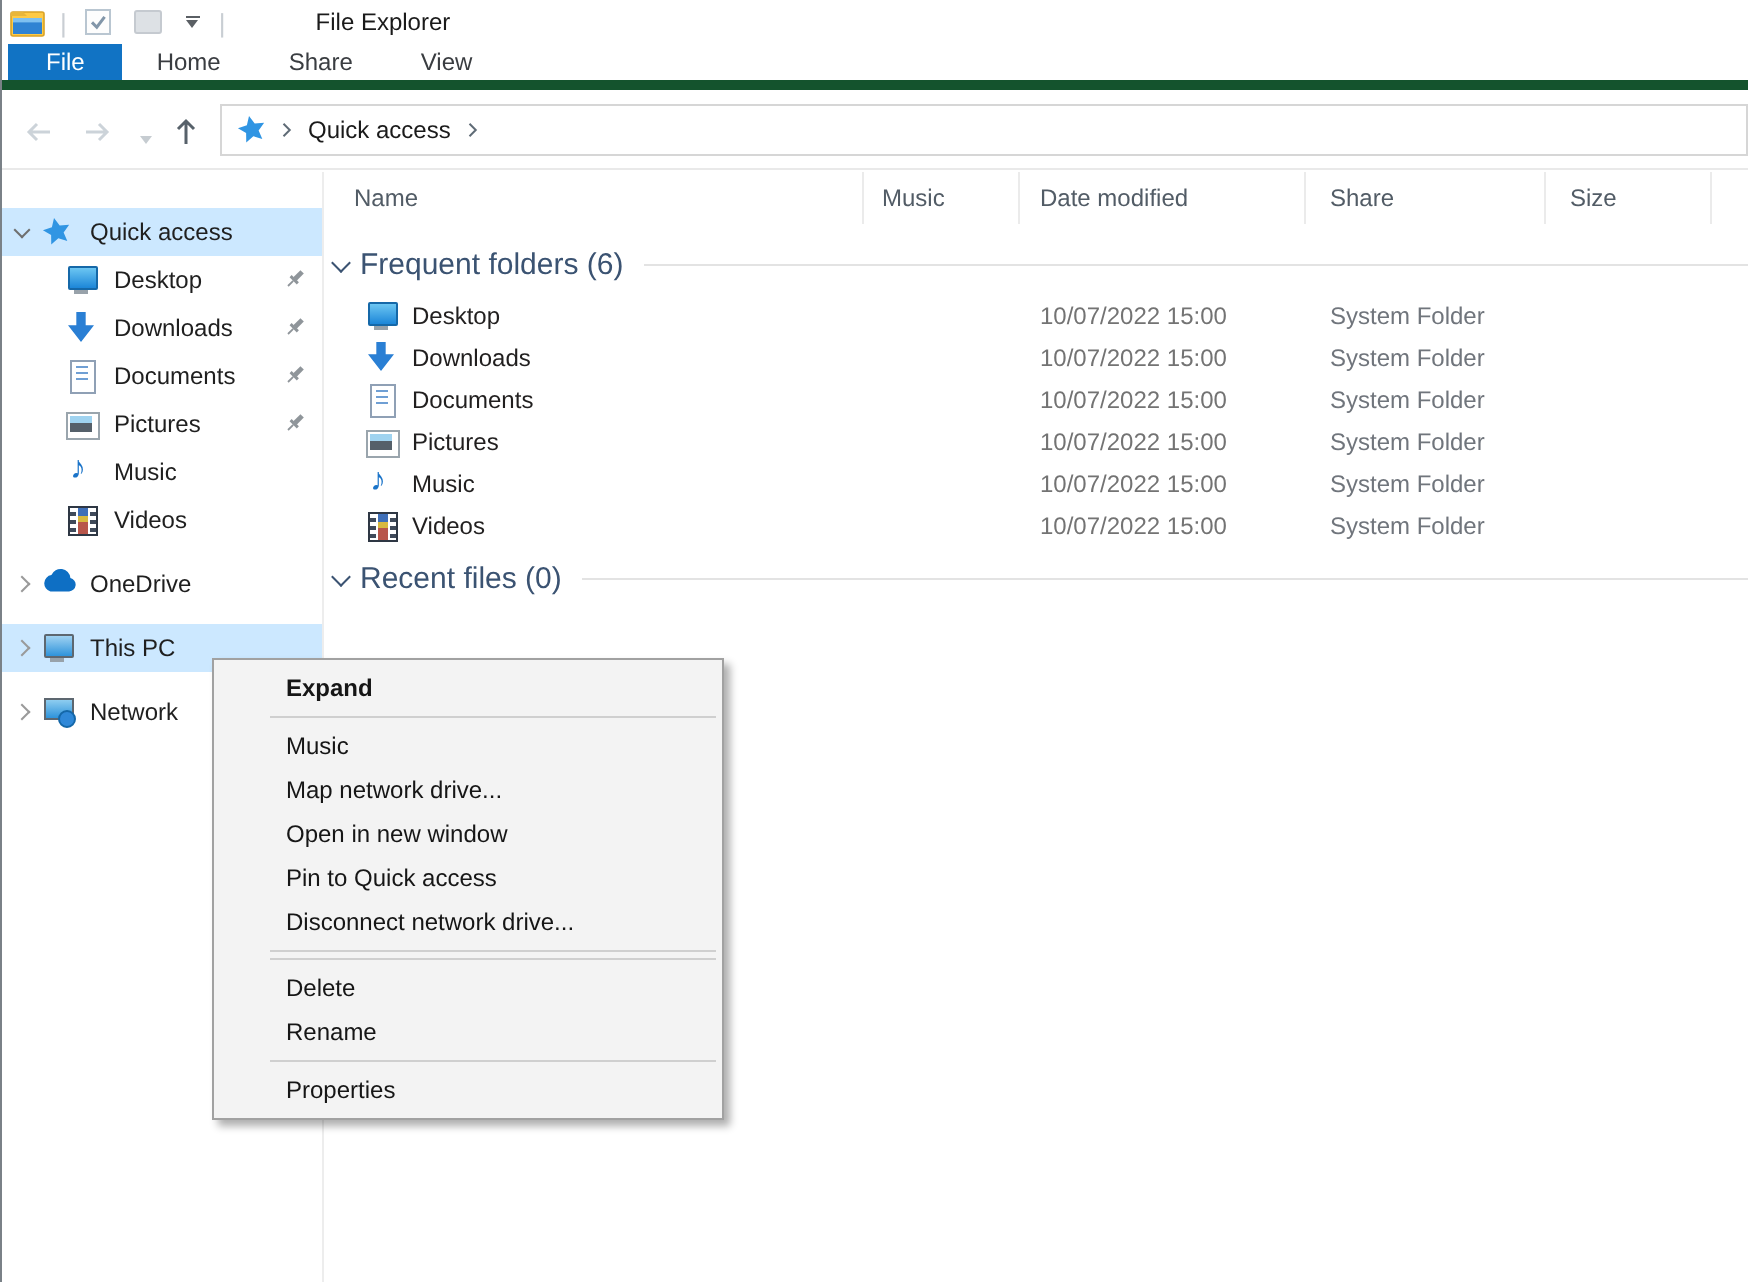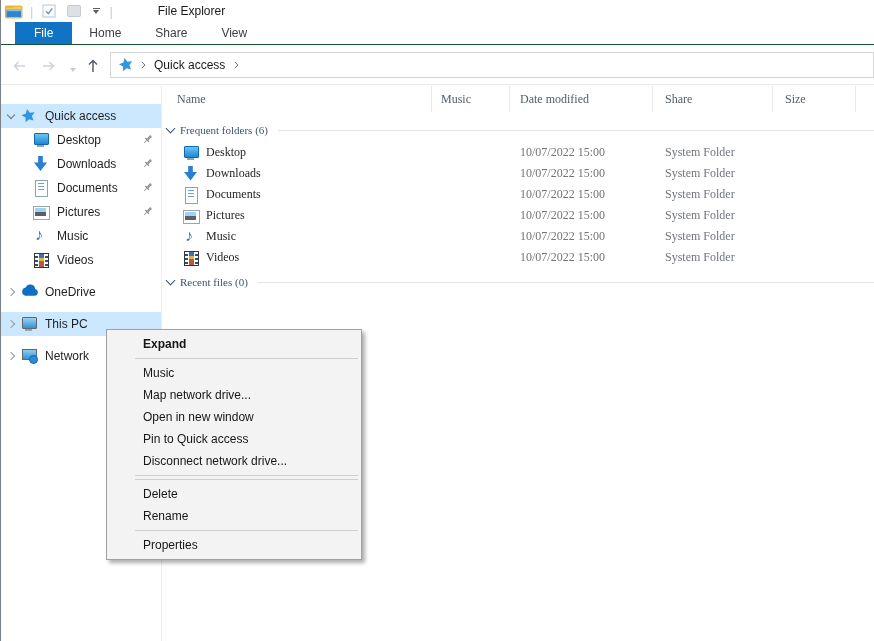--- a/index.html
+++ b/index.html
@@ -14,36 +14,36 @@
   
   .titlebar { height:22px; display:flex; align-items:center; padding-left:5px; gap:7px; background:#fff; }
   .titlebar .sep { color:#c9ced3; font-size:13px; }
   .qat-btn { display:inline-flex; align-items:center; justify-content:center; width:18px; height:18px; }
   .qat-caret { display:inline-flex; flex-direction:column; align-items:center; gap:1px; width:12px; }
   .qat-caret .bar { width:7px; height:1px; background:#5a5f64; }
   .qat-caret .tri { width:0; height:0; border-left:3.5px solid transparent; border-right:3.5px solid transparent; border-top:4px solid #5a5f64; }
   .title-text { color:#1a1a1a;padding-left:38px; }
 
   
-  .tabs { height:23px; display:flex; align-items:stretch; padding-left:15px; border-bottom:1px solid #14532d; background:#fff; }
+  .tabs { height:23px; display:flex; align-items:stretch; padding-left:4px; border-bottom:5px solid #14532d; background:#fff; }
   .tab { display:flex; align-items:center; padding:0 17px; color:#3a3d41; }
   .tab.file { background:#1173c4; color:#fff; padding:0 19px; }
 
   
   .navbar { height:40px; position:relative; border-bottom:1px solid #e9e9e9; background:#fff; }
   .nav-btn { position:absolute; top:12px; width:18px; height:18px; display:flex; align-items:center; justify-content:center; }
   .nav-back { left:10px; } .nav-fwd { left:40px; } .nav-hist { left:64px; top:16px; } .nav-up { left:84px; }
   .hist-tri { width:0; height:0; border-left:3.5px solid transparent; border-right:3.5px solid transparent; border-top:4px solid #c6ccd1; }
   .addressbar { position:absolute; left:110px; right:0; top:7px; height:26px; border:1px solid #d6d6d6; background:#fff; display:flex; align-items:center; padding-left:7px; gap:4px; }
   .crumb-text { color:#1a1a1a; padding:0 2px; }
 
   
   .content { position:absolute; top:86px; left:0; right:0; bottom:0; display:flex; }
   .sidebar { width:162px; border-right:1px solid #ededed; padding-top:18px; flex:none; }
-  .main { flex:1; position:relative;font-family:Liberation Serif, serif; }
+  .main { flex:1; position:relative; }
 
   
   .trow { height:24px; display:flex; align-items:center; position:relative; }
   .trow.sel { background:#cce8ff; }
   .trow .chev { flex:none; width:6px; height:6px; border:solid #6f6f6f; border-width:0 1.2px 1.2px 0; margin-left:8px; }
   .chev.down { transform:rotate(45deg); margin-top:-2px; }
   .chev.right { transform:rotate(-45deg); border-color:#9a9a9a; }
   .trow .lbl { margin-left:7px; white-space:nowrap; }
   .trow.child { padding-left:32px; }
   .trow.root { padding-left:0; }
@@ -69,21 +69,21 @@
 
   
   .hdr-row { height:26px; display:flex; align-items:center; color:#525c66; }
   .hcell { height:100%; display:flex; align-items:center; border-right:1px solid #ebebeb; }
   .c-name { width:270px; padding-left:15px; }
   .c-status { width:78px; padding-left:9px; }
   .c-date { width:143px; padding-left:10px; }
   .c-type { width:120px; padding-left:12px; }
   .c-size { width:83px; padding-left:12px; }
 
-  .ghead { display:flex; align-items:center; margin:12px 0 0 4px; color:#3b5372; font-size:11px; }
+  .ghead { display:flex; align-items:center; margin:12px 0 0 4px; color:#3b5372; font-size:15px; }
   .ghead .gchev { width:7px; height:7px; border:solid #3b5372; border-width:0 1.2px 1.2px 0; transform:rotate(45deg); margin:-3px 6px 0 1px; flex:none; }
   .ghead .gline { flex:1; border-top:1px solid #e3e3e3; margin-left:10px; }
   .ghead.recent { margin-top:8px; }
 
   .frows { margin-top:6px; }
   .frow { height:21px; display:flex; align-items:center; }
   .frow .fc { display:flex; align-items:center; }
   .fc.name { width:270px; padding-left:20px; gap:6px; color:#211f1f; }
   .fc.status { width:78px; }
   .fc.date { width:143px; padding-left:10px; color:#737373; }

